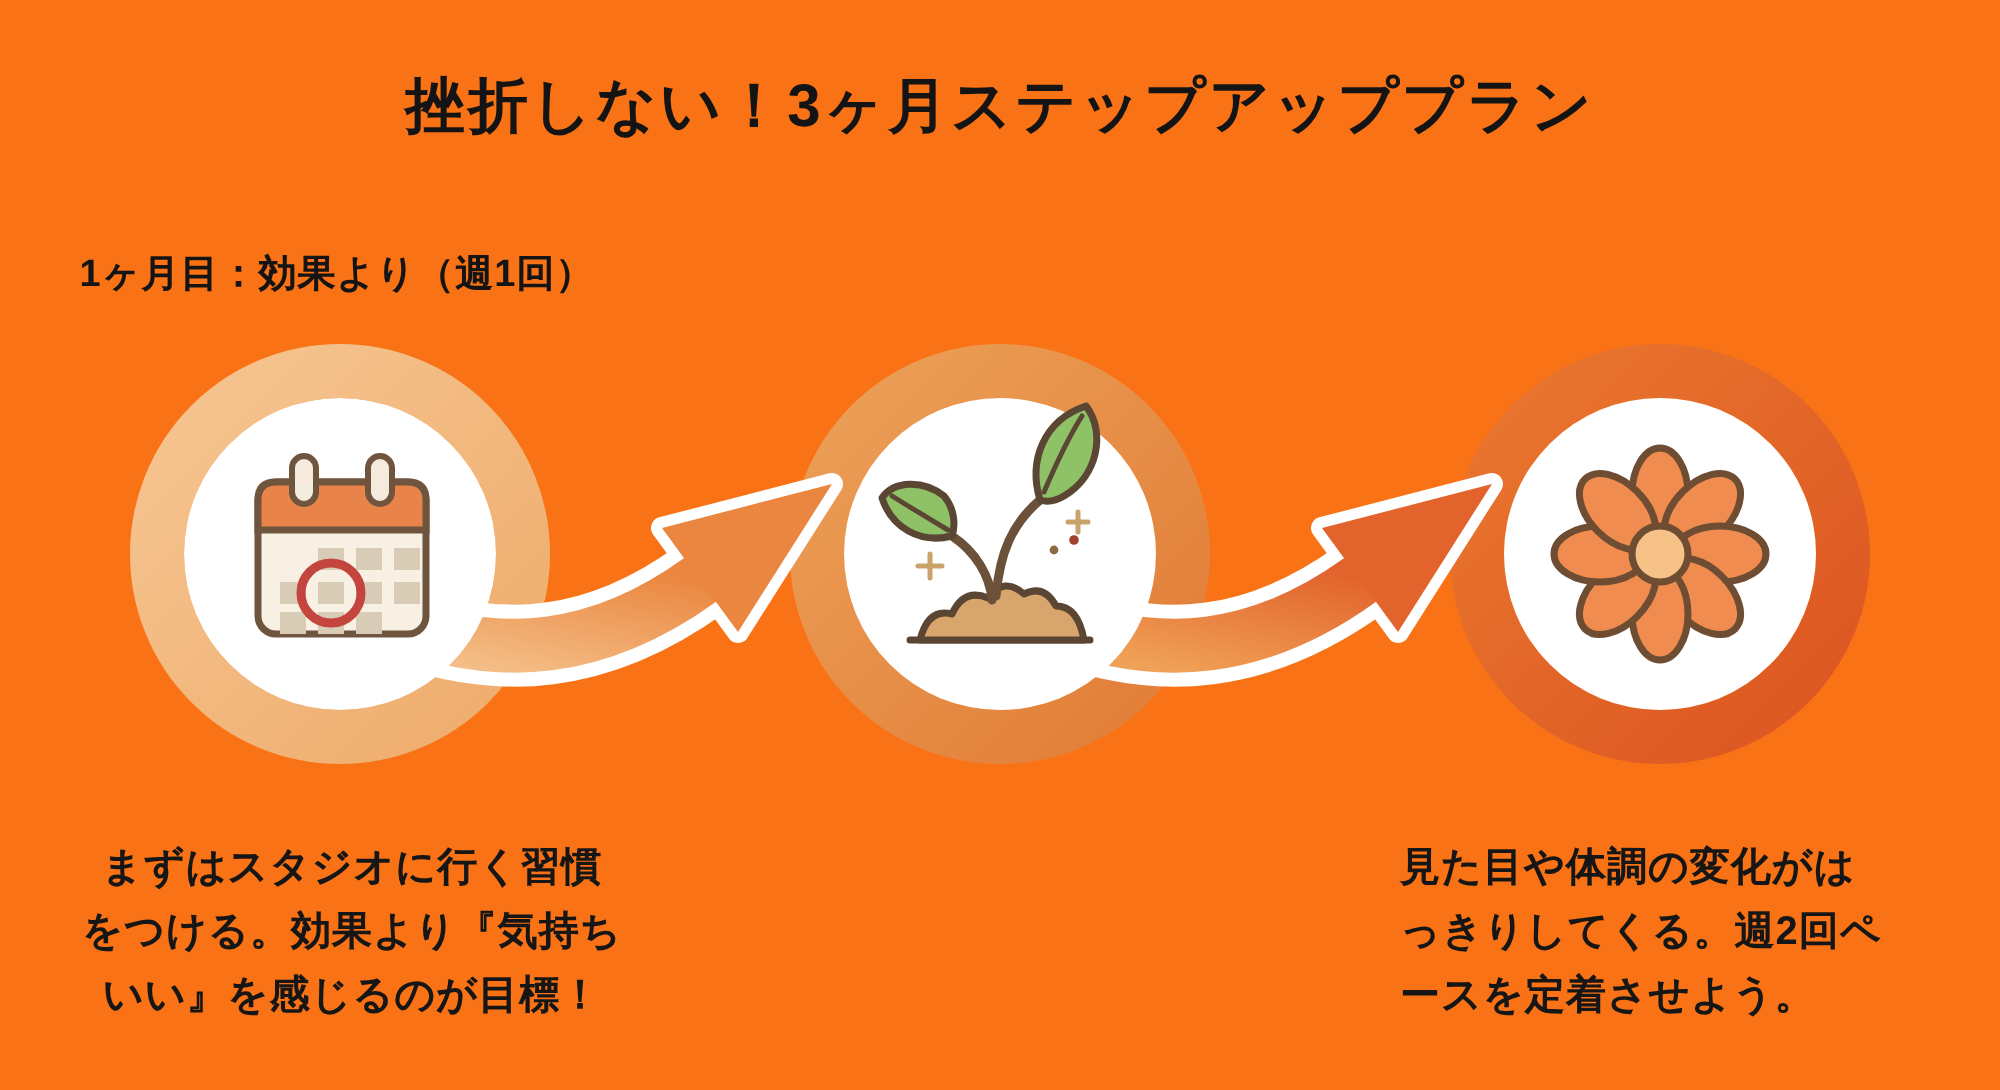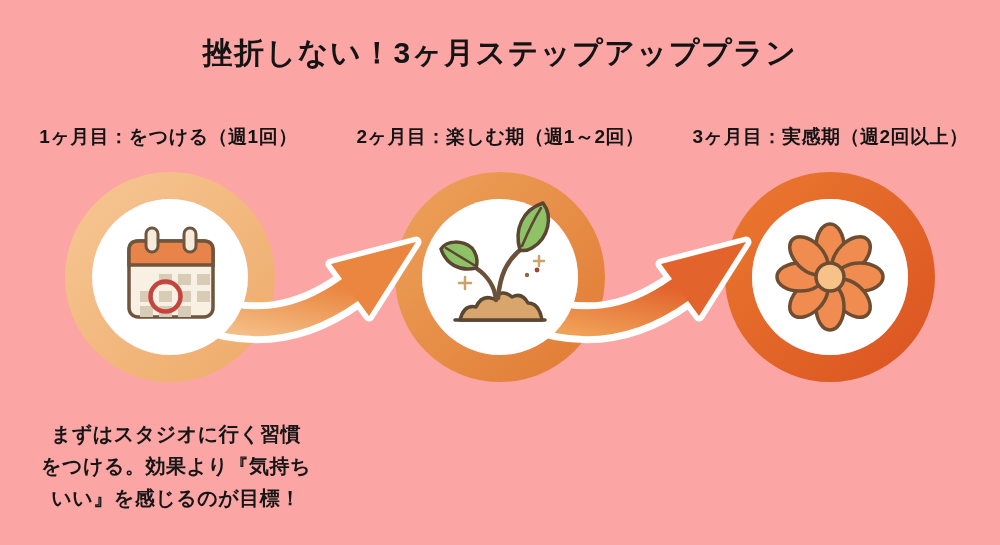--- a/index.html
+++ b/index.html
@@ -1,17 +1,17 @@
 <!DOCTYPE html>
 <html><head>
 <meta charset="utf-8">
 <style>
   html,body{margin:0;padding:0;background:#FAF8F2;}
   .canvas{
-    position:relative;width:1000px;height:545px;background:#fca5a5;
+    position:relative;width:1000px;height:545px;background:#f97316;
     font-family:"Liberation Sans","DejaVu Sans",sans-serif;overflow:hidden;color:#161616;
   }
   .title{
     position:absolute;top:33px;left:0;width:100%;text-align:center;
     font-size:30px;font-weight:bold;letter-spacing:1.5px;color:#141414;
   }
   .stage-heading{
     position:absolute;top:124px;width:333px;text-align:center;
     font-size:19px;font-weight:bold;color:#141414;letter-spacing:0.5px;
   }
@@ -27,23 +27,21 @@
   .desc-2{left:350px;width:300px;text-align:center;}
   .desc-3{left:700px;width:292px;text-align:left;}
 </style>
 </head>
 <body>
 
 <div class="canvas">
 
   <div class="title">挫折しない！3ヶ月ステップアッププラン</div>
 
-  <div class="stage-heading heading-1">1ヶ月目：をつける（週1回）</div>
-  <div class="stage-heading heading-2">2ヶ月目：楽しむ期（週1～2回）</div>
-  <div class="stage-heading heading-3">3ヶ月目：実感期（週2回以上）</div>
+  <div class="stage-heading heading-1">1ヶ月目：効果より（週1回）</div>
 
   <svg class="stage-graphic" width="1000" height="545" viewBox="0 0 1000 545" aria-hidden="true">
     <defs>
       <linearGradient id="ring1" x1="0%" y1="0%" x2="100%" y2="100%">
         <stop offset="0%" stop-color="#F6C592"></stop>
           <stop offset="100%" stop-color="#EEAC6B"></stop>
       </linearGradient>
       <linearGradient id="ring2" x1="0%" y1="0%" x2="100%" y2="100%">
         <stop offset="0%" stop-color="#ECA058"></stop>
           <stop offset="100%" stop-color="#E17C36"></stop>
@@ -138,14 +136,17 @@
         <ellipse cx="830" cy="247" rx="14" ry="23" transform="rotate(270 830 277)"></ellipse>
         <ellipse cx="830" cy="247" rx="14" ry="23" transform="rotate(315 830 277)"></ellipse>
       </g>
       <circle cx="830" cy="277" r="14" fill="#F7C287" stroke="#6E4D33" stroke-width="3.5"></circle>
     </g>
   </svg>
 
   <div class="stage-desc desc-1">まずはスタジオに行く習慣
 をつける。効果より『気持ち
 いい』を感じるのが目標！</div>
+  <div class="stage-desc desc-3">見た目や体調の変化がは
+っきりしてくる。週2回ペ
+ースを定着させよう。</div>
 
 </div>
 
 </body></html>

